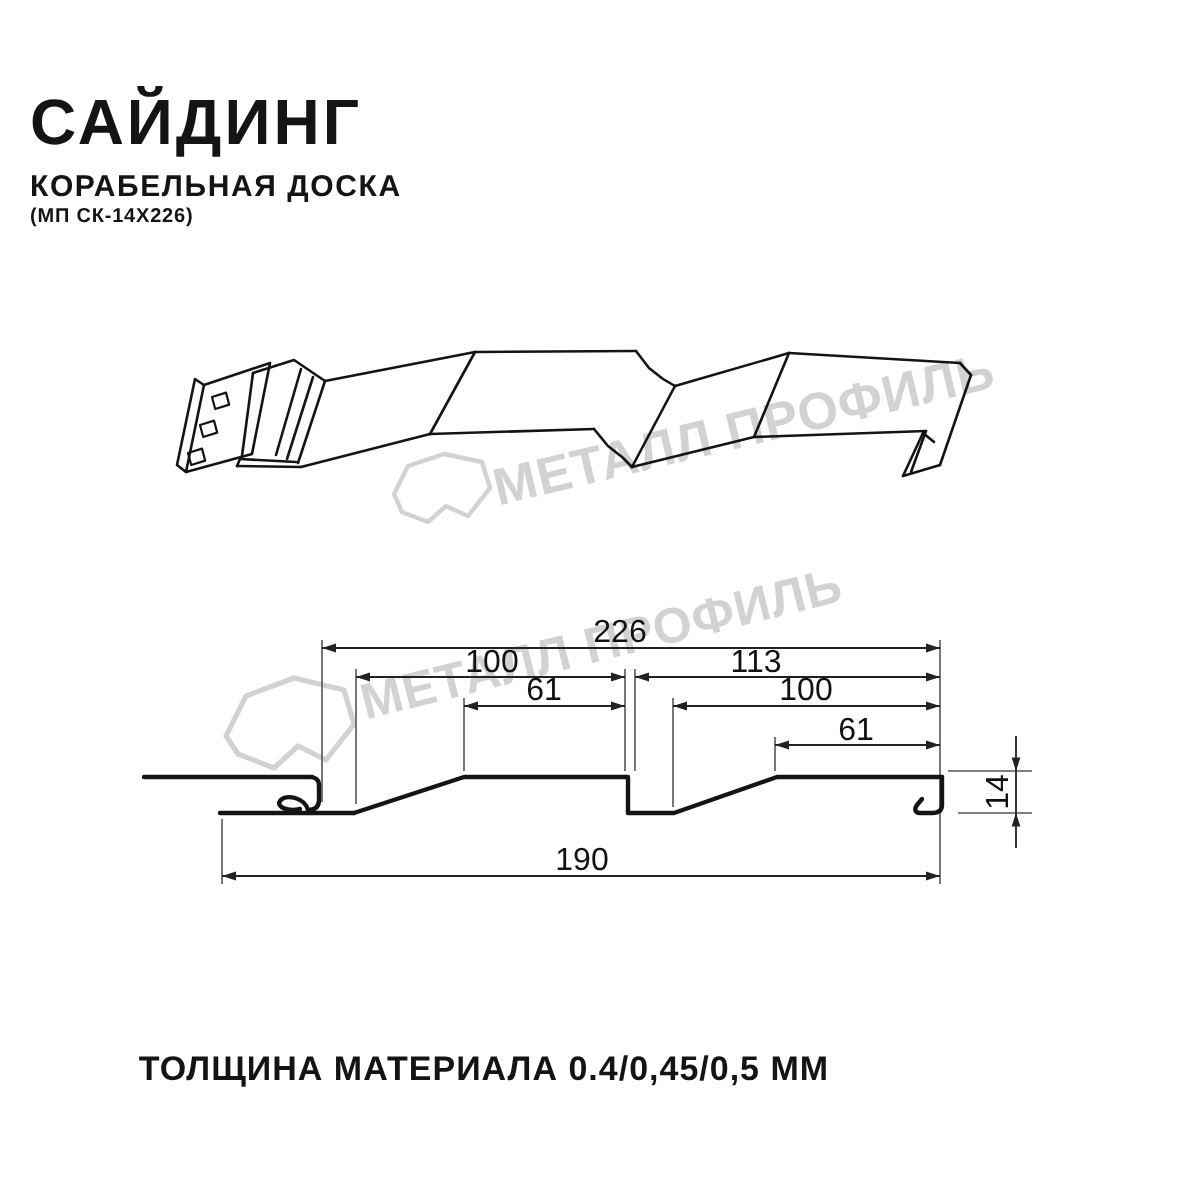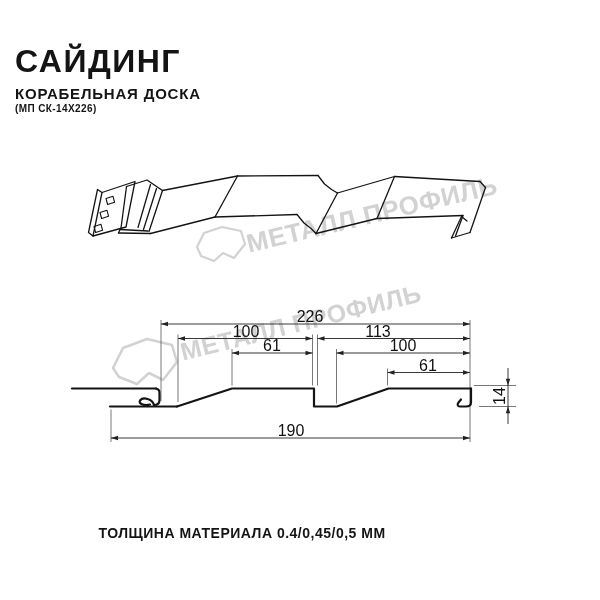--- a/index.html
+++ b/index.html
@@ -7,21 +7,21 @@
     position:relative;width:600px;height:600px;background:#fff;overflow:hidden;
     font-family:"Liberation Sans",sans-serif;color:#141414;
   }
   
   .header{position:absolute;top:44px;left:0;width:600px;text-align:left;z-index:3;padding-left:15px;}
   .title{font-size:32px;font-weight:bold;letter-spacing:1.5px;line-height:34px;margin:0;}
   .subtitle{font-size:15px;font-weight:bold;letter-spacing:0.8px;margin-top:7px;}
   .product-code{font-size:10px;font-weight:bold;letter-spacing:0.4px;margin-top:1px;}
   
   .footer{position:absolute;top:525px;left:0;width:484px;text-align:center;z-index:3;
-    font-size:14px;font-weight:600;letter-spacing:0.5px;}
+    font-size:17px;font-weight:600;letter-spacing:0.5px;}
   
   .wm-text{position:absolute;z-index:1;white-space:nowrap;font-weight:bold;
     color:#d2d2d2;transform-origin:0 50%;}
   .wm1{left:247px;top:229px;font-size:26px;line-height:30px;letter-spacing:0.5px;transform:rotate(-13.4deg);}
   .wm2{left:181px;top:338px;font-size:25px;line-height:29px;letter-spacing:0.5px;transform:rotate(-14deg);}
   svg.linework{position:absolute;left:0;top:0;z-index:2;}
   
   .dim{position:absolute;z-index:3;font-size:16px;line-height:12px;color:#111;
     transform:translateX(-50%);white-space:nowrap;}
   .dim-v{transform:translate(-50%,-50%) rotate(-90deg);}

